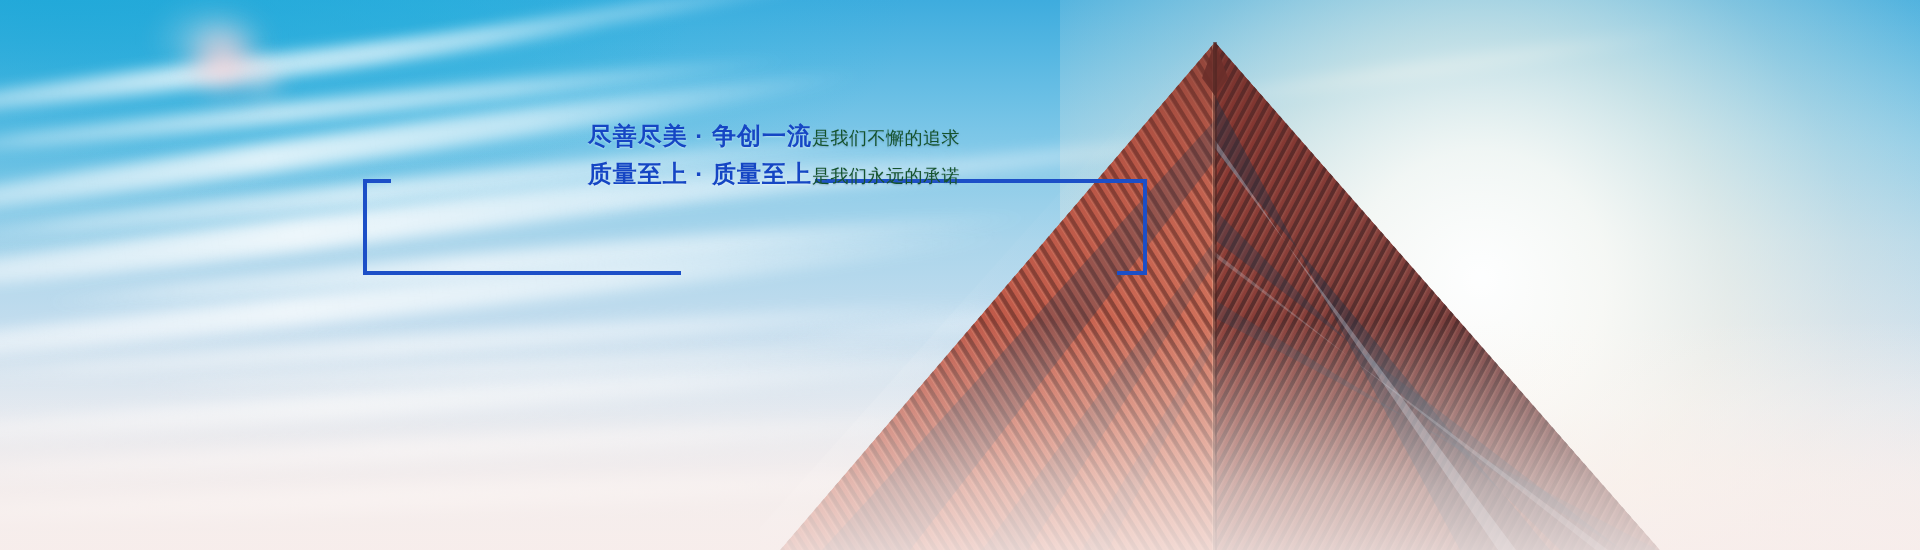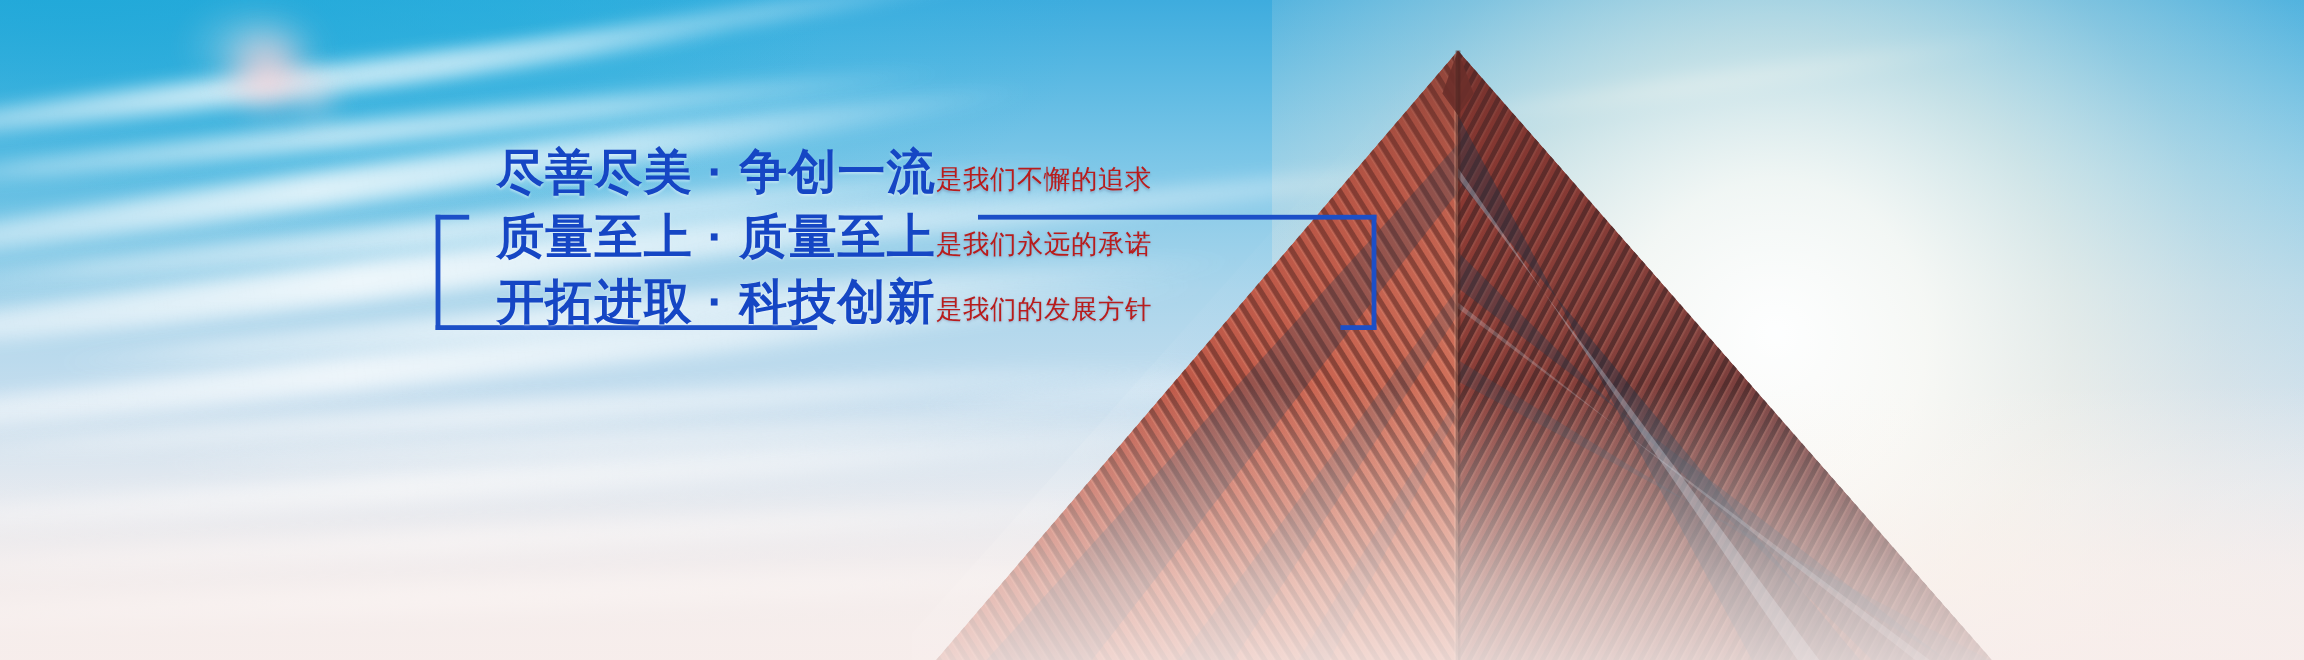--- a/index.html
+++ b/index.html
@@ -121,27 +121,27 @@
     position:absolute;left:300px;top:124px;width:660px;
     text-align:right;
   }
   .slogan-line{
     white-space:nowrap;
     line-height:1;
     margin-bottom:14px;
   }
   .slogan-line:last-child{margin-bottom:0;}
   .sl-main{
-    font-size:40px;font-weight:bold;color:#1546c4;
+    font-size:24px;font-weight:bold;color:#1546c4;
     letter-spacing:1px;
     text-shadow:0 1px 2px rgba(255,255,255,.40);
     vertical-align:baseline;
   }
   .sl-sub{
-    font-size:22px;font-weight:normal;color:#b91c1c;
+    font-size:18px;font-weight:normal;color:#14532d;
     letter-spacing:.5px;
     text-shadow:0 1px 2px rgba(90,120,160,.45);
     vertical-align:baseline;
   }
   .line-1{padding-right:0px;}
   .line-2{padding-right:0px;}
   .line-3{padding-right:0px;}
 </style>
 </head>
 <body>
@@ -275,19 +275,16 @@
   <div class="slogans">
 
     <div class="slogan-line line-1">
       <span class="sl-main">尽善尽美 · 争创一流</span><span class="sl-sub">是我们不懈的追求</span>
     </div>
 
     <div class="slogan-line line-2">
       <span class="sl-main">质量至上 · 质量至上</span><span class="sl-sub">是我们永远的承诺</span>
     </div>
 
-    <div class="slogan-line line-3">
-      <span class="sl-main">开拓进取 · 科技创新</span><span class="sl-sub">是我们的发展方针</span>
-    </div>
 
   </div>
 
 </div>
 
 </body></html>

